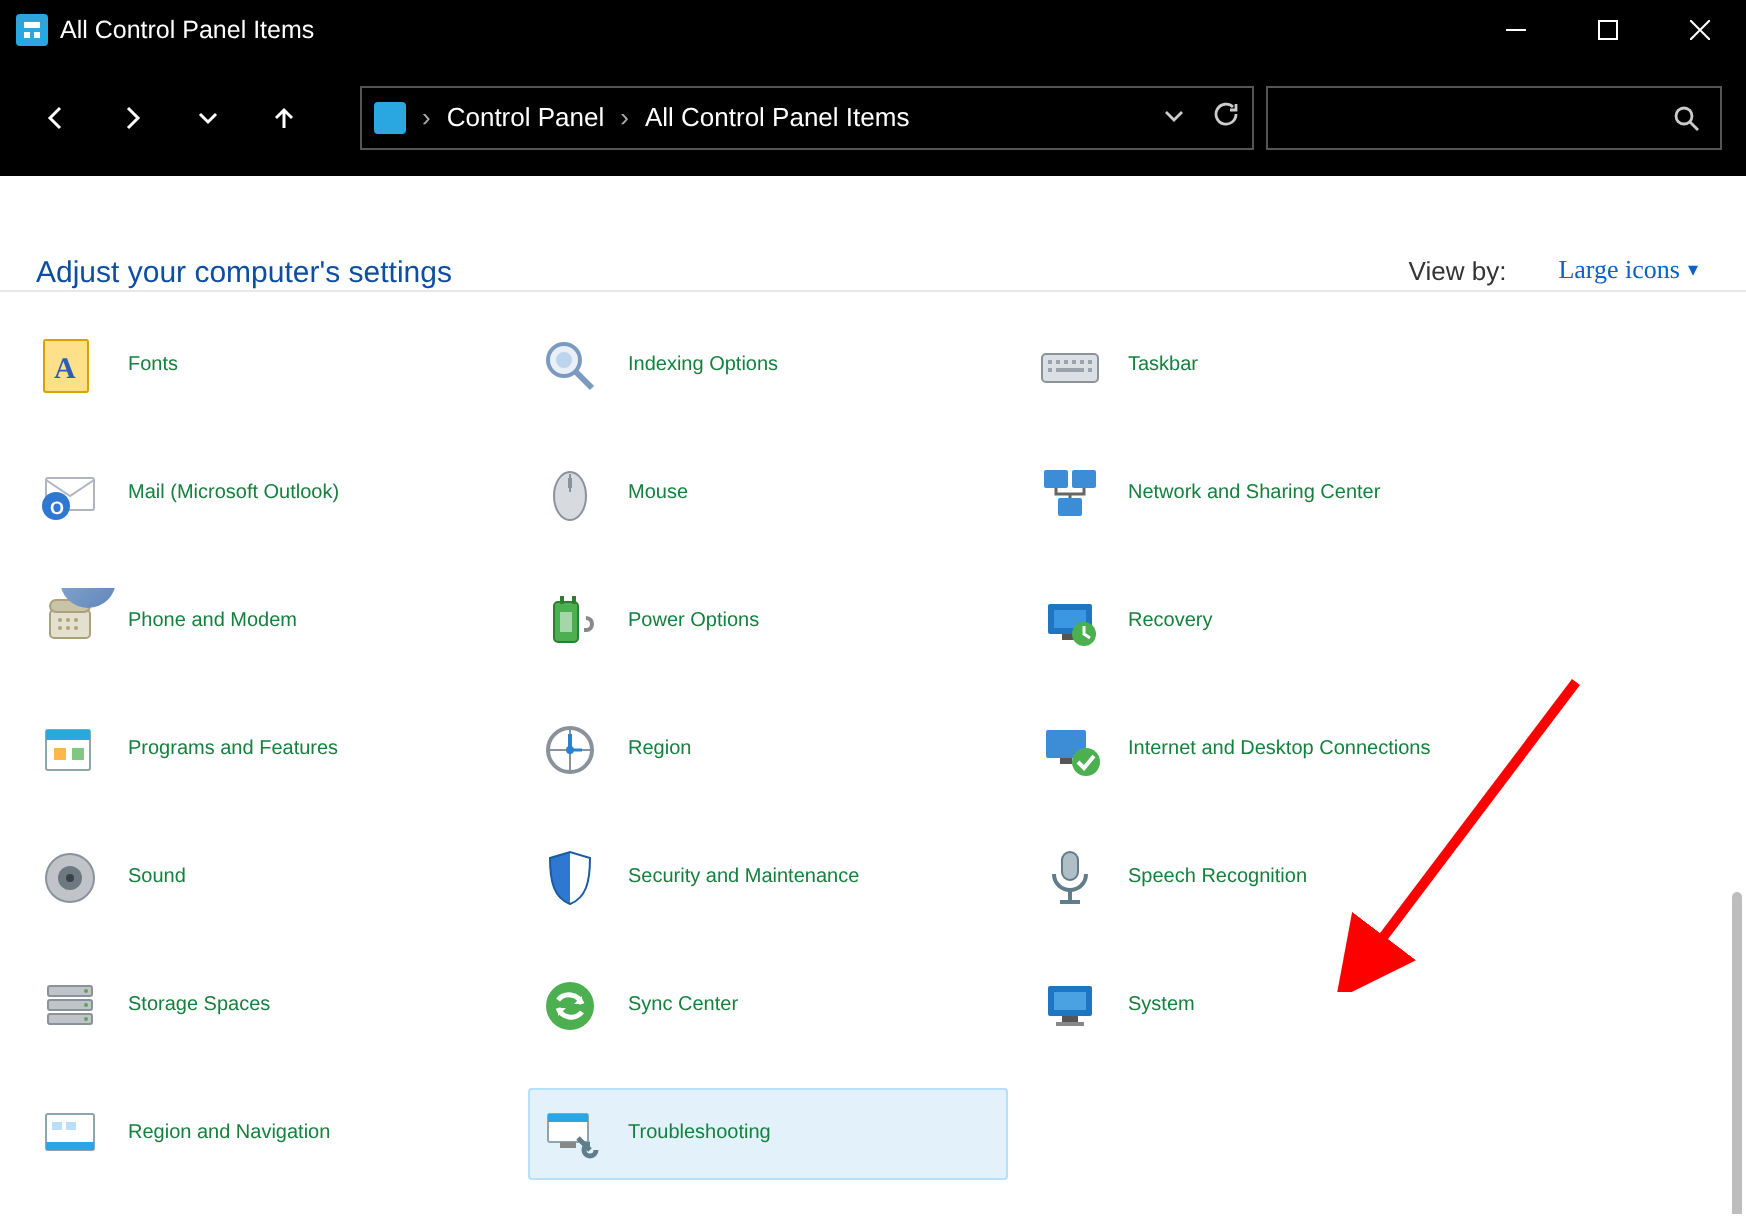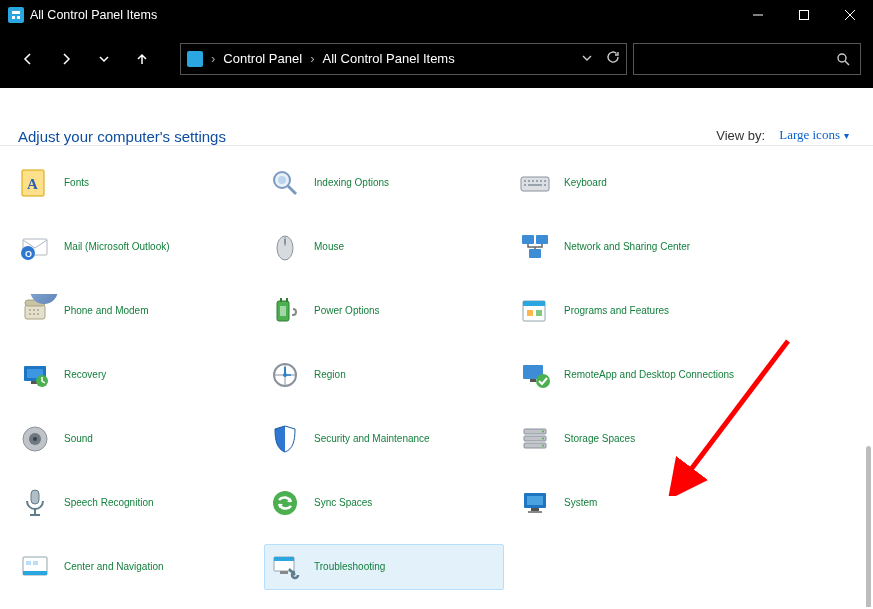--- a/index.html
+++ b/index.html
@@ -16,21 +16,21 @@
   .navbar { background:#000; height:58px; display:flex; align-items:center; padding:0 12px; gap:6px; border-bottom:1px solid #000; }
   .nav-icon { width:32px; height:32px; display:flex; align-items:center; justify-content:center; color:#fff; }
   .addrbox { flex:1; height:32px; border:1px solid #555; display:flex; align-items:center; padding:0 6px; color:#fff; gap:6px; margin-left:16px; }
   .addr-icon { width:16px; height:16px; background:#2aa7e0; border-radius:2px; }
   .addr-sep { color:#aaa; margin:0 2px; }
   .addr-end { margin-left:auto; display:flex; align-items:center; gap:14px; color:#ccc;}
   .searchbox { width:228px; height:32px; border:1px solid #555; display:flex; align-items:center; justify-content:flex-end; padding:0 10px; color:#ccc; }
 
   .subhead { height:58px; display:flex; align-items:flex-end; padding:0 18px; background:#fff; border-bottom:1px solid #e6e6ec; }
   .subhead .heading { color:#0e4ea1; font-size:15px; }
-  .subhead .right { margin-left:auto; display:flex; align-items:center; gap:8px; font-size:13px; color:#333; }
+  .subhead .right { margin-left:auto; display:flex; align-items:center; gap:20px; font-size:13px; color:#333; }
   .viewby-select { color:#0a62c9; cursor:default; padding:2px 6px; display:flex; align-items:center; gap:4px;font-family:Liberation Serif, serif; }
   .viewby-select:after { content:"▾"; font-size:10px; color:#0a62c9; }
 
   .content { position:relative; height:461px; overflow:auto; }
   .grid { display:grid; grid-template-columns: 250px 250px 250px; column-gap:0; row-gap:18px; padding:14px 0 14px 14px; }
   .item-wrap { display:flex; }
   .item { display:flex; align-items:center; gap:12px; padding:6px 10px 6px 4px; width:240px; border-radius:2px; }
   .item.highlight { background:#e3f1fb; border:1px solid #b5dffb; padding:5px 9px 5px 3px; }
   .icon-box { width:34px; height:34px; flex:0 0 34px; display:flex; align-items:center; justify-content:center; }
   .item-label { color:#15803d; font-size:10px; line-height:1.15; }
@@ -166,21 +166,21 @@
                 <rect x="13" y="13" width="2" height="2"></rect>
                 <rect x="17" y="13" width="2" height="2"></rect>
                 <rect x="21" y="13" width="2" height="2"></rect>
                 <rect x="25" y="13" width="2" height="2"></rect>
                 <rect x="5" y="17" width="2" height="2"></rect>
                 <rect x="9" y="17" width="14" height="2"></rect>
                 <rect x="25" y="17" width="2" height="2"></rect>
               </g>
             </svg>
           </div>
-      <div class="item-label">Keyboard</div>
+      <div class="item-label">Taskbar</div>
     </div>
       </div>
       <div class="item-wrap">
     <div class="item">
       <div class="icon-box">
             <svg viewBox="0 0 32 32" width="32" height="32">
               <rect x="4" y="8" width="24" height="16" rx="1" fill="#fff" stroke="#b0b6bf"></rect>
               <path d="M4 9l12 8 12-8" fill="none" stroke="#b0b6bf"></path>
               <circle cx="9" cy="22" r="7" fill="#2e78d2"></circle>
               <text x="6" y="26" font-size="9" fill="#fff" font-weight="bold">O</text>
@@ -244,68 +244,68 @@
               <rect x="11" y="11" width="6" height="10" fill="#a5d6a7"></rect>
             </svg>
           </div>
       <div class="item-label">Power Options</div>
     </div>
       </div>
       <div class="item-wrap">
     <div class="item">
       <div class="icon-box">
             <svg viewBox="0 0 32 32" width="32" height="32">
-              <rect x="4" y="6" width="22" height="20" rx="1" fill="#fff" stroke="#90a4ae"></rect>
-              <rect x="4" y="6" width="22" height="5" fill="#2aa7e0"></rect>
-              <rect x="8" y="15" width="6" height="6" fill="#ffb74d"></rect>
-              <rect x="17" y="15" width="6" height="6" fill="#81c784"></rect>
-            </svg>
-          </div>
-      <div class="item-label">Programs and Features</div>
-    </div>
-      </div>
-      <div class="item-wrap">
-    <div class="item">
-      <div class="icon-box">
-            <svg viewBox="0 0 32 32" width="32" height="32">
               <rect x="5" y="7" width="22" height="15" rx="1" fill="#1e76c2"></rect>
               <rect x="8" y="10" width="16" height="9" fill="#3c97e3"></rect>
               <rect x="12" y="22" width="8" height="3" fill="#555"></rect>
               <circle cx="23" cy="22" r="6" fill="#4caf50"></circle>
               <path d="M23 18v4l3 2" stroke="#fff" stroke-width="1.5" fill="none"></path>
             </svg>
           </div>
       <div class="item-label">Recovery</div>
     </div>
       </div>
       <div class="item-wrap">
     <div class="item">
       <div class="icon-box">
             <svg viewBox="0 0 32 32" width="32" height="32">
+              <rect x="4" y="6" width="22" height="20" rx="1" fill="#fff" stroke="#90a4ae"></rect>
+              <rect x="4" y="6" width="22" height="5" fill="#2aa7e0"></rect>
+              <rect x="8" y="15" width="6" height="6" fill="#ffb74d"></rect>
+              <rect x="17" y="15" width="6" height="6" fill="#81c784"></rect>
+            </svg>
+          </div>
+      <div class="item-label">Programs and Features</div>
+    </div>
+      </div>
+      <div class="item-wrap">
+    <div class="item">
+      <div class="icon-box">
+            <svg viewBox="0 0 32 32" width="32" height="32">
               <circle cx="16" cy="16" r="11" fill="#fff" stroke="#8a929c" stroke-width="2"></circle>
               <path d="M16 5v22M5 16h22" stroke="#8a929c"></path>
               <circle cx="16" cy="16" r="2" fill="#2982cc"></circle>
               <line x1="16" y1="16" x2="16" y2="8" stroke="#2982cc" stroke-width="2"></line>
               <line x1="16" y1="16" x2="22" y2="16" stroke="#2982cc" stroke-width="1.5"></line>
             </svg>
           </div>
       <div class="item-label">Region</div>
     </div>
       </div>
       <div class="item-wrap">
     <div class="item">
       <div class="icon-box">
             <svg viewBox="0 0 32 32" width="32" height="32">
               <rect x="4" y="6" width="20" height="14" rx="1" fill="#3d8cd6"></rect>
               <rect x="11" y="20" width="6" height="3" fill="#555"></rect>
               <circle cx="24" cy="22" r="7" fill="#4caf50"></circle>
               <path d="M20 22l3 3 5-6" stroke="#fff" stroke-width="2" fill="none"></path>
             </svg>
           </div>
-      <div class="item-label">RemoteApp and Desktop Connections</div>
+      <div class="item-label">Internet and Desktop Connections</div>
     </div>
       </div>
       <div class="item-wrap">
     <div class="item">
       <div class="icon-box">
             <svg viewBox="0 0 32 32" width="32" height="32">
               <circle cx="16" cy="16" r="12" fill="#c0c4c9" stroke="#8a929c"></circle>
               <circle cx="16" cy="16" r="6" fill="#6e7880"></circle>
               <circle cx="16" cy="16" r="2" fill="#3a4048"></circle>
             </svg>
@@ -316,20 +316,33 @@
       <div class="item-wrap">
     <div class="item">
       <div class="icon-box">
             <svg viewBox="0 0 32 32" width="32" height="32">
               <path d="M6 6l10-3v26C8 26 6 18 6 6z" fill="#2e78d2"></path>
               <path d="M16 3l10 3c0 12-2 20-10 23V3z" fill="#fff"></path>
               <path d="M6 6l10-3 10 3c0 12-2 20-10 23C8 26 6 18 6 6z" fill="none" stroke="#1a5aa3" stroke-width="1"></path>
             </svg>
           </div>
       <div class="item-label">Security and Maintenance</div>
+    </div>
+      </div>
+      <div class="item-wrap">
+    <div class="item">
+      <div class="icon-box">
+            <svg viewBox="0 0 32 32" width="32" height="32">
+              <rect x="12" y="3" width="8" height="14" rx="4" fill="#b0bec5" stroke="#607d8b"></rect>
+              <path d="M8 14c0 5 4 8 8 8s8-3 8-8" fill="none" stroke="#607d8b" stroke-width="2"></path>
+              <line x1="16" y1="22" x2="16" y2="28" stroke="#607d8b" stroke-width="2"></line>
+              <line x1="11" y1="28" x2="21" y2="28" stroke="#607d8b" stroke-width="2"></line>
+            </svg>
+          </div>
+      <div class="item-label">Speech Recognition</div>
     </div>
       </div>
       <div class="item-wrap">
     <div class="item">
       <div class="icon-box">
             <svg viewBox="0 0 32 32" width="32" height="32">
               <g fill="#c0c4c9" stroke="#8a929c">
                 <rect x="5" y="6" width="22" height="5" rx="1"></rect>
                 <rect x="5" y="13" width="22" height="5" rx="1"></rect>
                 <rect x="5" y="20" width="22" height="5" rx="1"></rect>
@@ -341,39 +354,26 @@
               </g>
             </svg>
           </div>
       <div class="item-label">Storage Spaces</div>
     </div>
       </div>
       <div class="item-wrap">
     <div class="item">
       <div class="icon-box">
             <svg viewBox="0 0 32 32" width="32" height="32">
-              <rect x="12" y="3" width="8" height="14" rx="4" fill="#b0bec5" stroke="#607d8b"></rect>
-              <path d="M8 14c0 5 4 8 8 8s8-3 8-8" fill="none" stroke="#607d8b" stroke-width="2"></path>
-              <line x1="16" y1="22" x2="16" y2="28" stroke="#607d8b" stroke-width="2"></line>
-              <line x1="11" y1="28" x2="21" y2="28" stroke="#607d8b" stroke-width="2"></line>
-            </svg>
-          </div>
-      <div class="item-label">Speech Recognition</div>
-    </div>
-      </div>
-      <div class="item-wrap">
-    <div class="item">
-      <div class="icon-box">
-            <svg viewBox="0 0 32 32" width="32" height="32">
               <circle cx="16" cy="16" r="12" fill="#4caf50"></circle>
               <path d="M10 13a7 7 0 0 1 12 2M22 19a7 7 0 0 1-12-2" stroke="#fff" stroke-width="2.5" fill="none"></path>
               <path d="M22 11v4h-4M10 21v-4h4" fill="#fff"></path>
             </svg>
           </div>
-      <div class="item-label">Sync Spaces</div>
+      <div class="item-label">Sync Center</div>
     </div>
       </div>
       <div class="item-wrap">
     <div class="item">
       <div class="icon-box">
             <svg viewBox="0 0 32 32" width="32" height="32">
               <rect x="5" y="6" width="22" height="15" rx="1" fill="#1e76c2"></rect>
               <rect x="8" y="9" width="16" height="9" fill="#4aa3e0"></rect>
               <rect x="12" y="21" width="8" height="3" fill="#555"></rect>
               <rect x="9" y="24" width="14" height="2" fill="#888"></rect>
@@ -385,21 +385,21 @@
       <div class="item-wrap">
     <div class="item">
       <div class="icon-box">
             <svg viewBox="0 0 32 32" width="32" height="32">
               <rect x="4" y="6" width="24" height="18" rx="1" fill="#fff" stroke="#90a4ae"></rect>
               <rect x="4" y="20" width="24" height="4" fill="#2aa7e0"></rect>
               <rect x="7" y="10" width="5" height="4" fill="#bbdefb"></rect>
               <rect x="14" y="10" width="5" height="4" fill="#bbdefb"></rect>
             </svg>
           </div>
-      <div class="item-label">Center and Navigation</div>
+      <div class="item-label">Region and Navigation</div>
     </div>
       </div>
       <div class="item-wrap">
     <div class="item highlight">
       <div class="icon-box">
             <svg viewBox="0 0 32 32" width="32" height="32">
               <rect x="5" y="6" width="20" height="14" rx="1" fill="#fff" stroke="#90a4ae"></rect>
               <rect x="5" y="6" width="20" height="4" fill="#2aa7e0"></rect>
               <rect x="11" y="20" width="8" height="3" fill="#888"></rect>
               <path d="M20 18l6 6m0-3a3 3 0 1 0 3 3" stroke="#607d8b" stroke-width="2.5" fill="none"></path>

